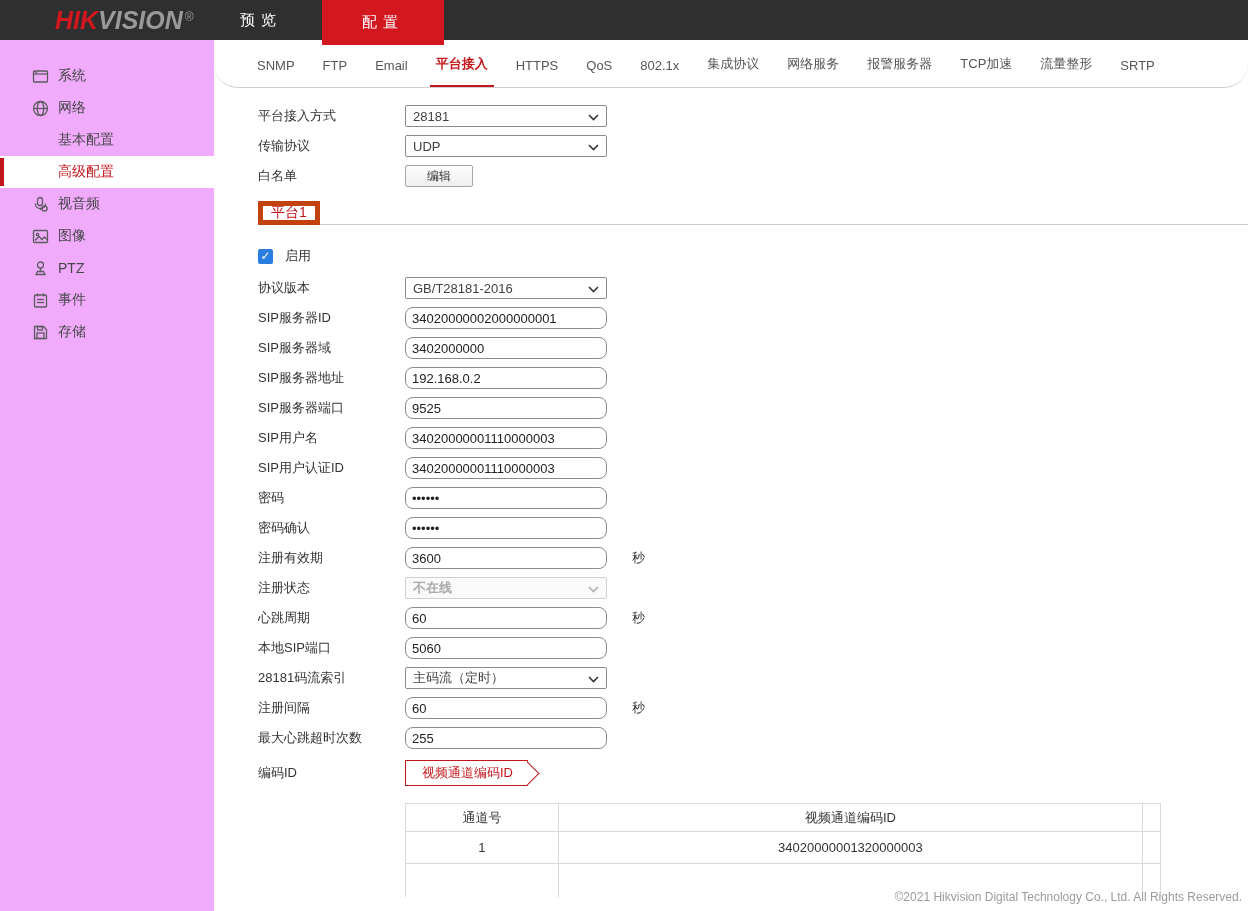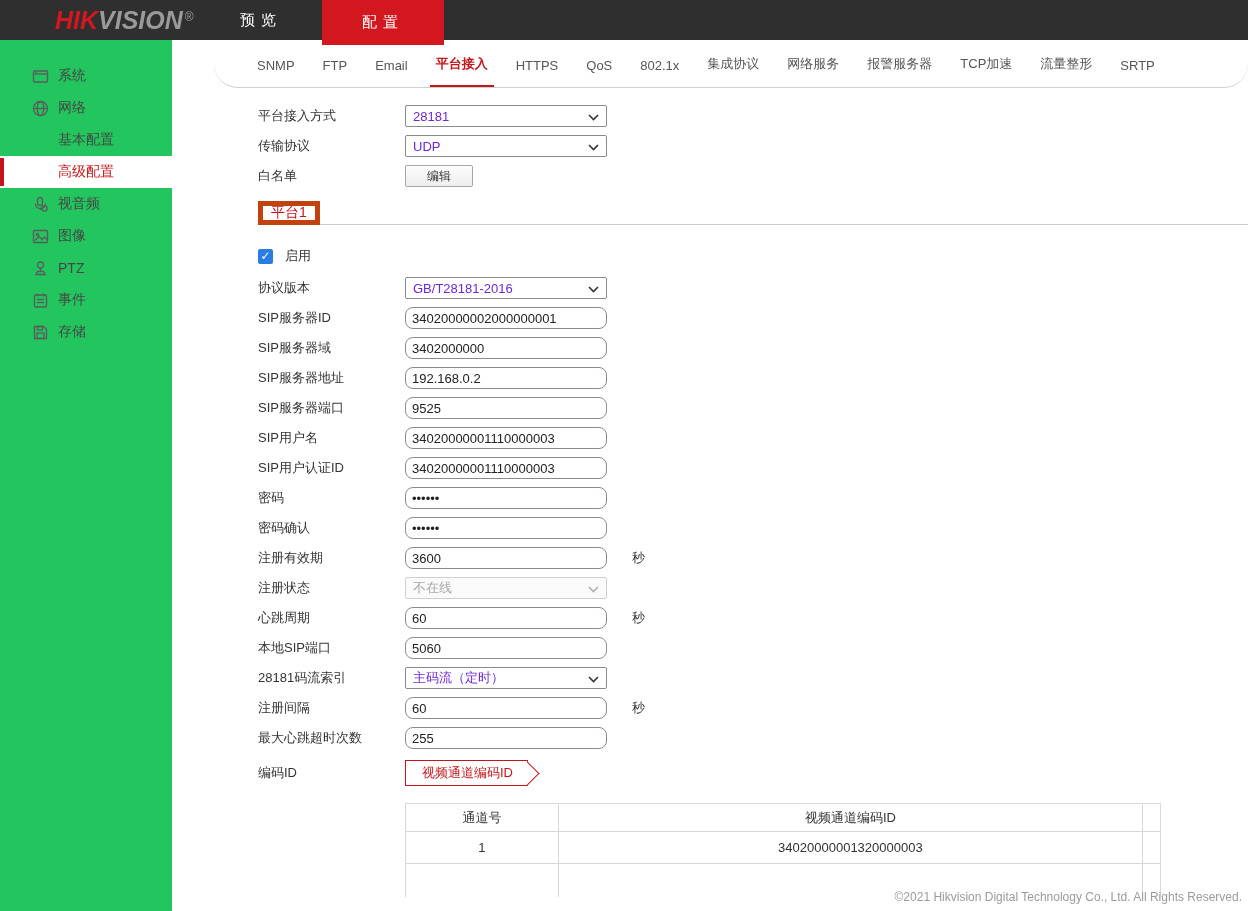--- a/index.html
+++ b/index.html
@@ -16,22 +16,22 @@
   .logo .gray { color:#9a9a9a; }
   .logo .reg { color:#9a9a9a; font-size:12px; font-style:normal; font-weight:normal;
                margin-left:2px; align-self:flex-start; margin-top:4px; }
   .topnav { position:absolute; left:200px; top:0; height:45px; display:flex; }
   .topnav .navtab { width:122px; height:40px; display:flex; align-items:center;
                     justify-content:center; color:#fff; font-size:15px; letter-spacing:6px;
                     cursor:pointer; }
   .topnav .navtab.active { background:#d2171e; height:45px; }
 
   
-  .sidebar { position:absolute; top:40px; left:0; width:172px; height:871px;
-             background:#22c55e; padding-top:20px; }
+  .sidebar { position:absolute; top:40px; left:0; width:214px; height:871px;
+             background:#f0abfc; padding-top:20px; }
   .side-item { position:relative; height:32px; display:flex; align-items:center;
                color:#474747; font-size:14px; cursor:pointer; }
   .side-item .sicon { position:absolute; left:32px; width:17px; height:17px; display:flex;
                       align-items:center; justify-content:center; }
   .side-item .slabel { margin-left:58px; }
   .side-item.sub .slabel { margin-left:58px; }
   .side-item.active { background:#ffffff; color:#c3161c; }
   .side-item.active::before { content:""; position:absolute; left:0; top:2px; bottom:2px;
                               width:4px; background:#c3161c; }
   .side-item svg { stroke:#5b5b5b; fill:none; stroke-width:1.3; }
@@ -50,22 +50,22 @@
   .formarea { padding:13px 0 0 44px; }
   .frow { display:flex; align-items:center; height:30px; }
   .flabel { width:147px; font-size:13px; color:#333; flex:none; }
   .funit { font-size:13px; color:#333; margin-left:25px; }
 
   input.fld { width:202px; height:22px; border:1px solid #8b8b8b; border-radius:8px;
               padding:0 6px; font-size:13px; color:#222; background:#fff;
               font-family:"Liberation Sans","DejaVu Sans",sans-serif; }
   .sel { width:202px; height:22px; border:1px solid #8b8b8b; border-radius:2px;
          background:#fff; display:flex; align-items:center; justify-content:space-between;
-         padding:0 7px; font-size:13px; color:#6d28d9; cursor:pointer; }
-  .sel.disabled { border-color:#cfcfcf; background:#fafafa; color:#a9a9a9; cursor:default; }
+         padding:0 7px; font-size:13px; color:#404040; cursor:pointer; }
+  .sel.disabled { border-color:#cfcfcf; background:#fafafa; color:#a9a9a9; cursor:default;font-weight:bold; }
   .sel svg { flex:none; }
 
   .btn { min-width:60px; height:22px; border:1px solid #a6a6a6; border-radius:2px;
          background:linear-gradient(#fdfdfd,#eeeeee); font-size:12px; color:#333;
          display:inline-flex; align-items:center; justify-content:center; padding:0 21px;
          cursor:pointer; }
 
   .platline { margin-top:10px; border-bottom:1px solid #cccccc; display:flex; }
   .plat-tab { width:62px; height:24px; border:5px solid #c2410c; color:#c3161c;
               background:#fff; font-size:14px; display:flex; align-items:center;

